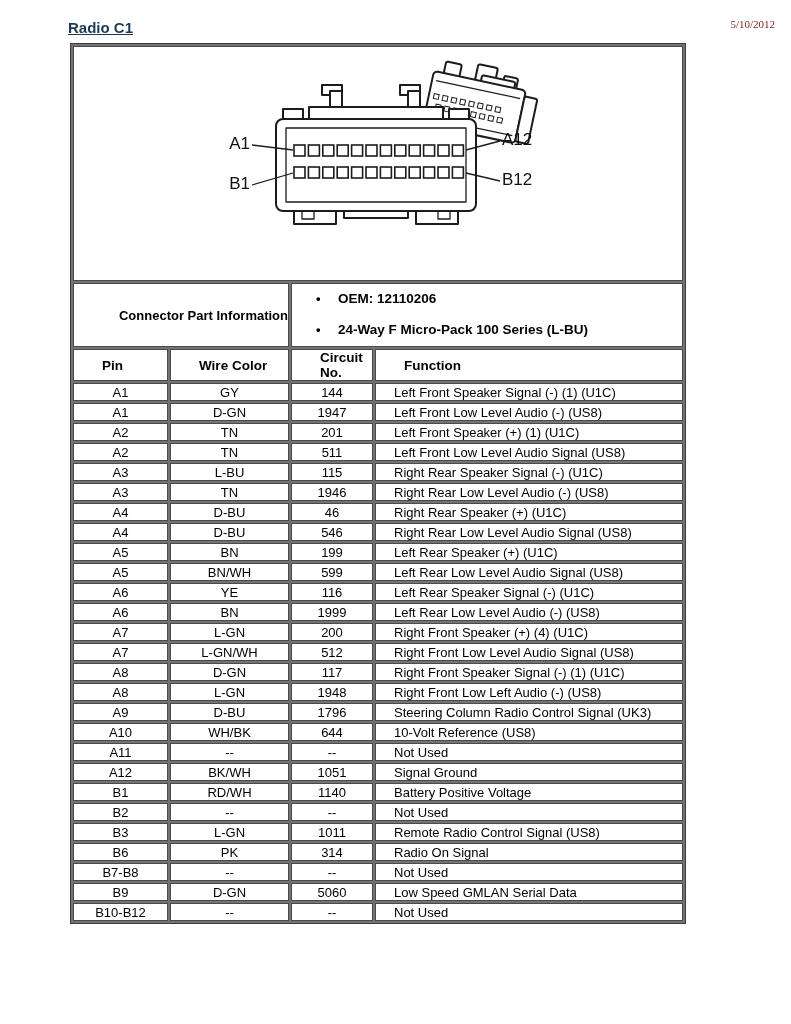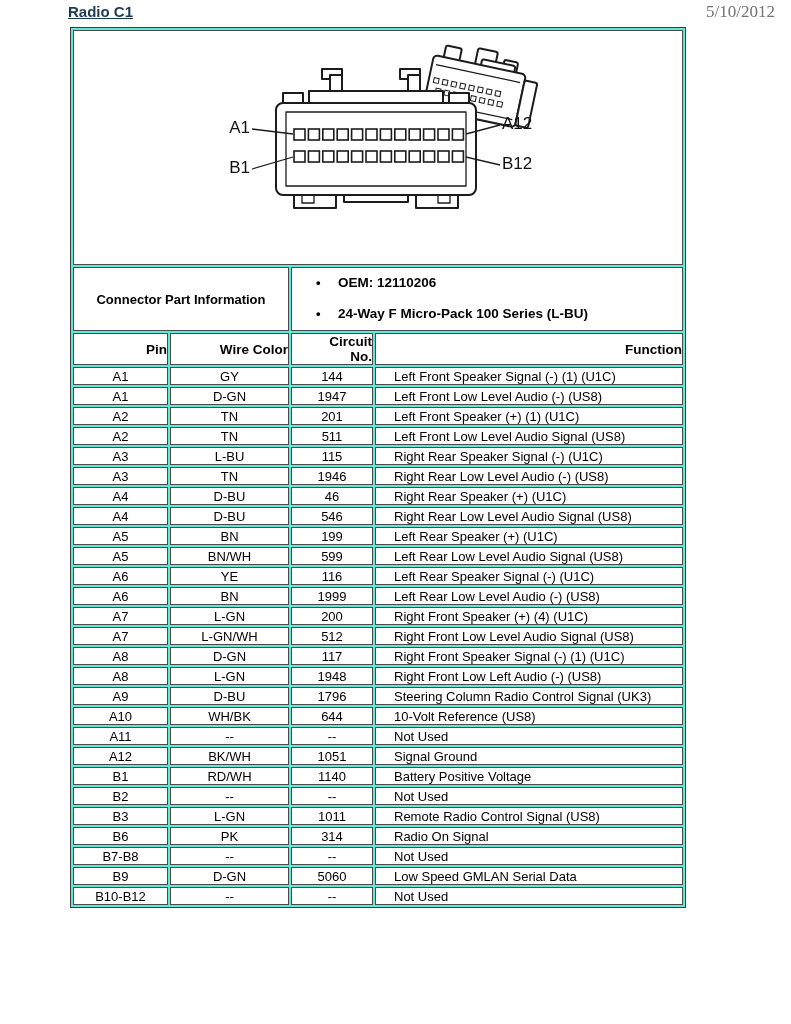--- a/index.html
+++ b/index.html
@@ -7,62 +7,62 @@
   body {
     width: 791px; height: 1024px;
     font-family: "Liberation Sans", sans-serif;
     color: #000;
     position: relative;
     overflow: hidden;
   }
   .page-header {
     position: relative;
     height: 24px;
-    margin-top: 2px;
+    margin-top: 18px;
   }
   .page-title {
     position: absolute;
     left: 68px; top: 1px;
     font-size: 15px;
     font-weight: bold;
     text-decoration: underline;
     color: #1e3a52;
   }
   .page-date {
     position: absolute;
     right: 16px; top: 0;
     font-family: "Liberation Serif", serif;
-    font-size: 17px;
-    color: #737373;
+    font-size: 11px;
+    color: #7f1d1d;
   }
   table.pinout {
     margin-left: 70px;
     margin-top: 1px;
     width: 616px;
     border-collapse: separate;
     border-spacing: 2px;
     border: 1px solid #3d3d3d;
-    background: #5eead4;
+    background: #737373;
     table-layout: fixed;
   }
   table.pinout td, table.pinout th {
     border: 1px solid #4a4a4a;
     background: #ffffff;
     font-size: 13px;
     overflow: hidden;
   }
   col.c-pin    { width: 95px; }
   col.c-wire   { width: 119px; }
   col.c-circ   { width: 82px; }
   col.c-func   { width: auto; }
   td.diagram-cell { height: 230px; padding: 2px; }
   td.part-info-label {
     height: 64px;
     font-weight: bold;
-    text-align: center;
+    text-align: right;
     vertical-align: middle;
     font-size: 13.5px;
   }
   td.part-info-detail { vertical-align: top; }
   .bullets {
     display: flex;
     flex-direction: column;
     justify-content: space-between;
     height: 62px;
     padding: 7px 4px 9px 24px;
@@ -75,21 +75,21 @@
     white-space: nowrap;
   }
   .bullet-line .bullet {
     width: 22px;
     font-size: 13px;
     flex: 0 0 22px;
   }
   table.pinout th {
     height: 19px;
     font-weight: bold;
-    text-align: right;
+    text-align: left;
     font-size: 13.5px;
     vertical-align: middle;
     padding-left: 28px;
   }
   tbody.rows td {
     height: 18px;
     padding: 0 4px;
     vertical-align: middle;
     white-space: nowrap;
   }

